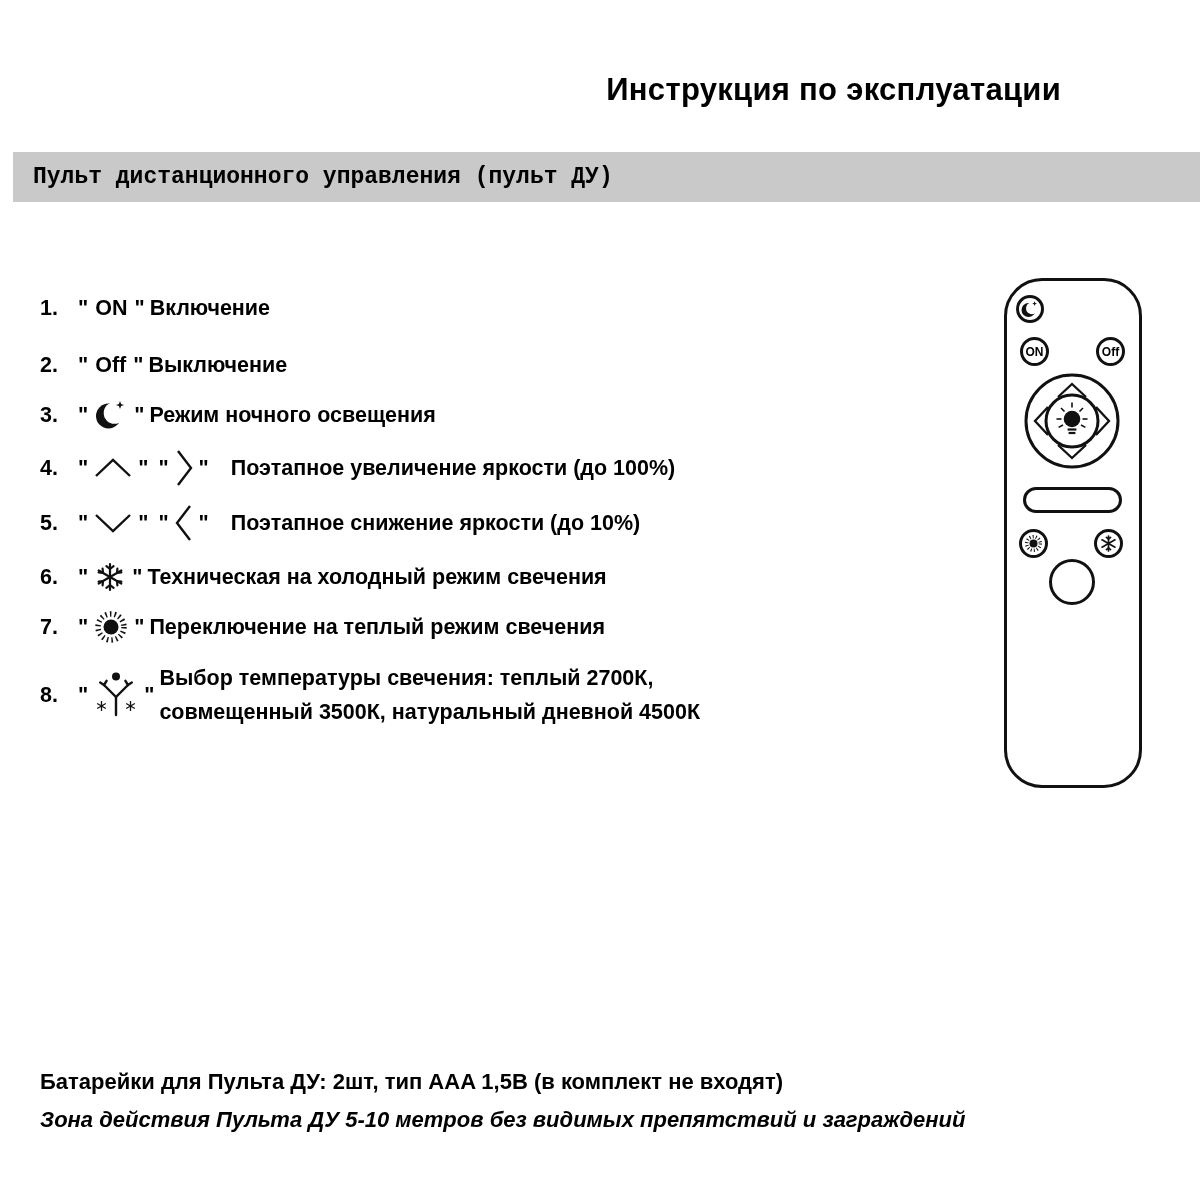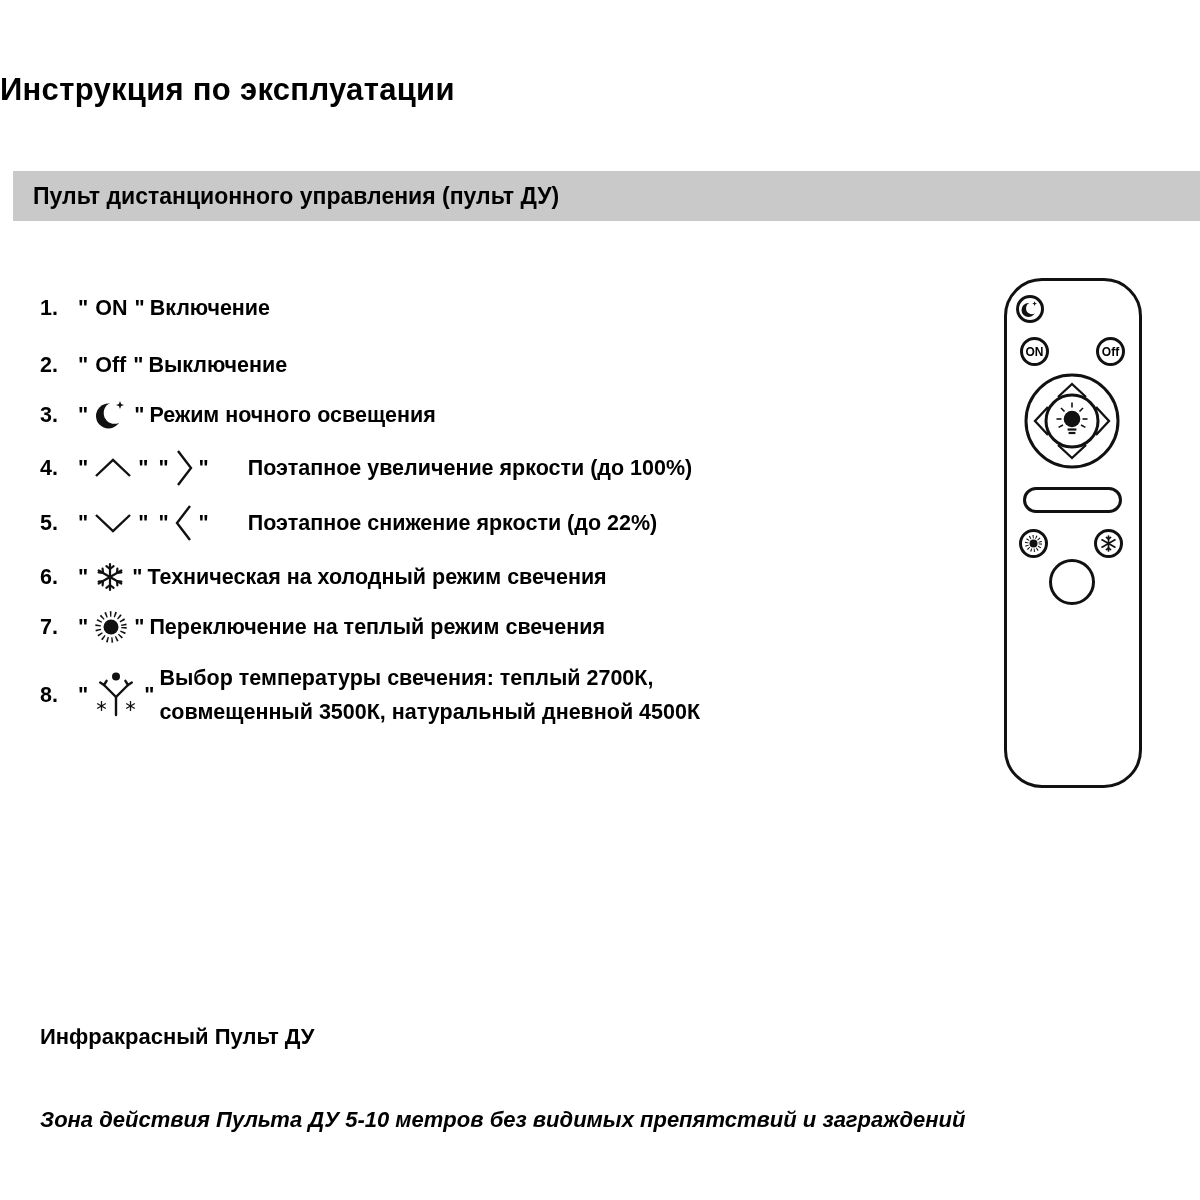--- a/index.html
+++ b/index.html
@@ -4,40 +4,40 @@
 <style>
   html,body { margin:0; padding:0; background:#ffffff; }
   body {
     width:1200px; height:1200px; position:relative; overflow:hidden;
     font-family:"Liberation Sans", sans-serif; font-weight:700; color:#000;
   }
   .page { position:absolute; inset:0; }
 
   .title {
     position:absolute; top:72px; left:0; width:1061px; margin:0;
-    text-align:left; font-size:31px; font-weight:700; letter-spacing:.3px;
+    text-align:right; font-size:31px; font-weight:700; letter-spacing:.3px;
   }
 
   .bar {
     position:absolute; left:13px; right:0; height:50px;
     background:#c9c9c9; font-size:23px; line-height:50px;
     padding-left:20px; box-sizing:border-box;
   }
-  .bar-remote { top:171px; }
+  .bar-remote { top:152px;font-family:Liberation Mono, monospace; }
   .bar-tech   { top:941px; }
 
   .row {
     position:absolute; left:40px; display:flex; align-items:center;
     font-size:21.5px; transform:translateY(-50%); white-space:nowrap;
   }
   .num { min-width:33px; }
   .q   { margin:0 5px; }
   .key { margin:0 2px; }
   .lbl { }
-  .lbl-gap { margin-left:34px; }
+  .lbl-gap { margin-left:17px; }
   .icon { display:flex; align-items:center; justify-content:center; }
   .icon svg { display:block; }
   .two-line { line-height:34px; white-space:normal; }
 
   .tech-line { position:absolute; left:40px; font-size:22px; transform:translateY(-50%); }
   .tl-0 { top:1037px; }
   .tl-1 { top:1082px; }
   .tl-2 { top:1120px;font-style:italic; }
 
   
@@ -131,21 +131,21 @@
         </svg>
     </span>
     <span class="q">"</span>
     <span class="q">"</span>
     <span class="icon">
       <svg width="20" height="40" viewBox="0 0 20 40">
           <polyline points="16,3 3,20 16,37" fill="none" stroke="#111" stroke-width="2.4"></polyline>
         </svg>
     </span>
     <span class="q">"</span>
-    <span class="lbl lbl-gap">Поэтапное снижение яркости (до 22%)</span>
+    <span class="lbl lbl-gap">Поэтапное снижение яркости (до 10%)</span>
   </div>
 
   <div class="row" style="top:577px">
     <span class="num">6.</span>
     <span class="q">"</span>
     <span class="icon">
       <svg width="34" height="36" viewBox="0 0 34 36">
         <g stroke="#111" stroke-width="2.2" stroke-linecap="round" fill="none">
           <line x1="17" y1="5" x2="17" y2="31"></line>
           <line x1="5.7" y1="11.5" x2="28.3" y2="24.5"></line>
@@ -270,16 +270,16 @@
             <path d="M9.5,5 L7.4,3.4 M9.5,5 L11.6,3.4"></path>
             <path d="M9.5,14 L7.4,15.6 M9.5,14 L11.6,15.6"></path>
           </g>
         </svg>
       </span>
     </div>
     <div class="rbtn btn-round"></div>
   </div>
 
 
-  <div class="tech-line tl-0">Инфракрасный Пульт ДУ</div>
+  <div class="tech-line tl-1">Батарейки для Пульта ДУ: 2шт, тип AAA 1,5В (в комплект не входят)</div>
   <div class="tech-line tl-2">Зона действия Пульта ДУ 5-10 метров без видимых препятствий и заграждений</div>
 
 </div>
 
 </body></html>

